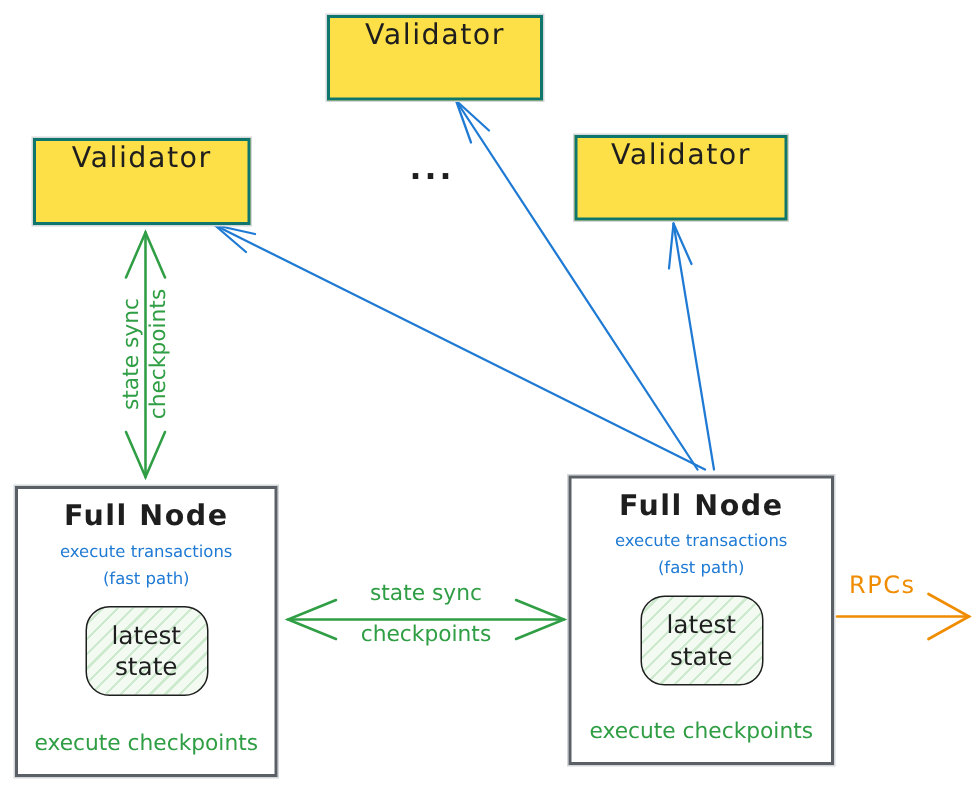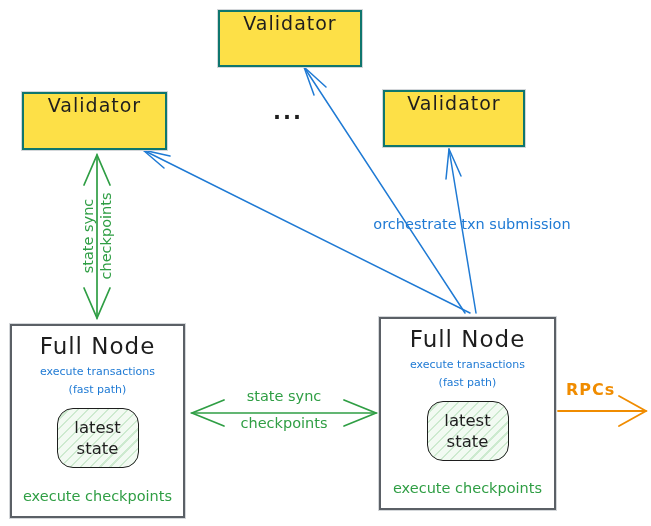--- a/index.html
+++ b/index.html
@@ -16,40 +16,40 @@
   .v-right{left:383px;top:90px;width:138px;height:53px;}
 
   .ellipsis{position:absolute;left:270px;top:100px;width:36px;text-align:center;
             font-size:21px;font-weight:bold;letter-spacing:2px;color:#1e1e1e;}
 
   .fullnode{position:absolute;background:#ffffff;border:2px solid #5b6066;
             box-shadow:0 0 0 1px #d4d7da;display:flex;flex-direction:column;
             align-items:center;padding:7px 4px 12px;box-sizing:border-box;text-align:center;}
   .fn-left{left:10px;top:324px;width:175px;height:194px;}
   .fn-right{left:379px;top:317px;width:177px;height:193px;}
-  .fn-title{font-size:23px;letter-spacing:1px;margin-bottom:4px;}
+  .fn-title{font-size:19px;letter-spacing:1px;margin-bottom:4px;font-weight:bold;}
   .fn-exec{color:#1f7ad4;font-size:11px;line-height:18px;}
   .state-box{margin-top:9px;width:64px;padding:8px 8px;border:1.6px solid #1e1e1e;border-radius:16px;
              font-size:16.5px;line-height:21px;color:#1e1e1e;
              background-color:#f2faf2;
              background-image:repeating-linear-gradient(135deg,#cdeacf 0,#cdeacf 1.5px,transparent 1.5px,transparent 7px);}
   .fn-footer{margin-top:auto;color:#2f9e44;font-size:14.5px;}
 
   .lbl{position:absolute;pointer-events:none;}
   .green{color:#2f9e44;}
   .blue{color:#1f7ad4;}
   .orange{color:#f08c00;}
 
   .vlabel{left:17px;top:206px;width:160px;height:60px;display:flex;flex-direction:column;
           justify-content:center;text-align:center;font-size:14.5px;line-height:18px;
           transform:rotate(-90deg);}
   .hlabel1{left:214px;top:388px;width:140px;text-align:center;font-size:14.5px;}
   .hlabel2{left:214px;top:415px;width:140px;text-align:center;font-size:14.5px;}
   .orch{left:360px;top:216px;width:224px;text-align:center;font-size:14.5px;}
-  .rpcs{left:566px;top:380px;font-size:16px;font-weight:bold;letter-spacing:1px;}
+  .rpcs{left:566px;top:380px;font-size:16px;font-weight:normal;letter-spacing:1px;}
 </style>
 </head>
 <body>
 
 <div class="canvas">
 
   <svg class="arrows" viewBox="0 0 651 526" fill="none">
 
     <g stroke="#2f9e44" stroke-width="1.7" stroke-linecap="round">
       <path d="M97 155 L97 318"></path>
@@ -108,16 +108,15 @@
     <div class="state-box">latest state</div>
     <div class="fn-footer">execute checkpoints</div>
   </div>
 
   <div class="lbl green vlabel">
     <div>state sync</div>
     <div>checkpoints</div>
   </div>
   <div class="lbl green hlabel1">state sync</div>
   <div class="lbl green hlabel2">checkpoints</div>
-  <div class="lbl blue orch">orchestrate txn submission</div>
   <div class="lbl orange rpcs">RPCs</div>
 
 </div>
 
 </body></html>

